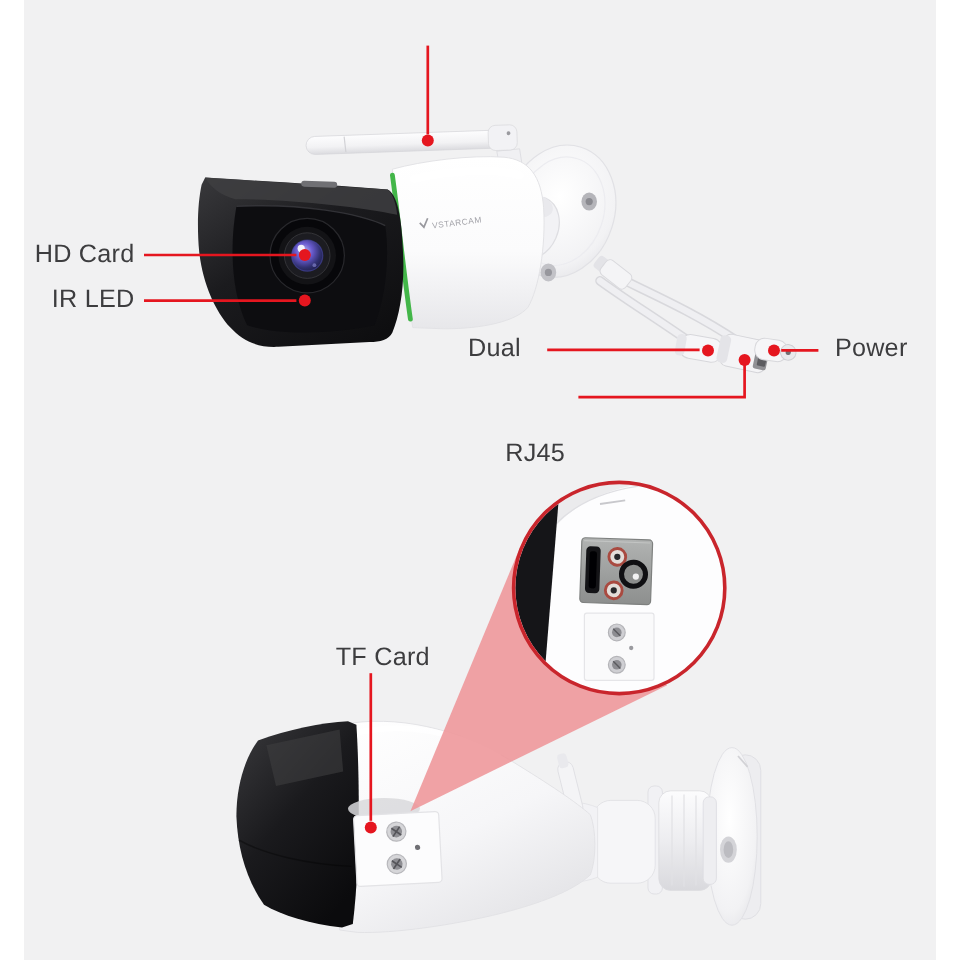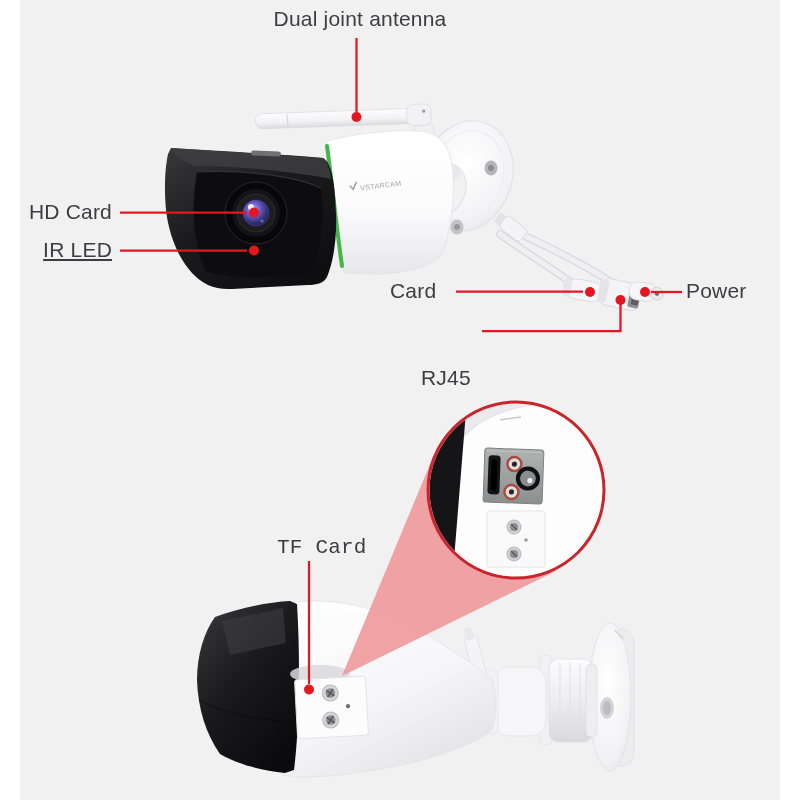--- a/index.html
+++ b/index.html
@@ -17,25 +17,25 @@
   #scene{position:absolute;left:0;top:0;}
   .label{
     position:absolute;
     font:400 21px/24px "Liberation Sans",sans-serif;
     color:var(--label-text,#3d3d3f);
     letter-spacing:.2px;
     white-space:nowrap;
   }
   .lab-antenna{left:245px;top:7px;width:230px;text-align:center;}
   .lab-hdlens {left:18px;top:200px;width:94px;text-align:right;}
-  .lab-irled  {left:18px;top:238px;width:94px;text-align:right;text-decoration:underline;}
+  .lab-irled  {left:18px;top:238px;width:94px;text-align:right;}
   .lab-reset  {left:390px;top:279px;width:70px;text-align:left;}
   .lab-rj45   {left:421px;top:318px;width:70px;text-align:left;margin-top:48px;}
-  .lab-power  {left:686px;top:279px;width:80px;text-align:left;}
-  .lab-tfcard {left:277px;top:536px;width:84px;text-align:center;font-family:Liberation Mono, monospace;}
+  .lab-power  {left:686px;top:279px;width:80px;text-align:center;}
+  .lab-tfcard {left:277px;top:536px;width:84px;text-align:center;}
 </style>
 </head>
 <body>
 
 <div id="page">
   <div id="gray-canvas"></div>
 
   <svg id="scene" width="800" height="800" viewBox="0 0 800 800">
     <defs>
       <linearGradient id="bodyGrad" x1="0" y1="0" x2="0" y2="1">
@@ -281,20 +281,19 @@
         <line x1="682" y1="292" x2="651" y2="292"></line>
         <circle cx="645" cy="292" r="5" stroke="none"></circle>
       </g>
       <g>
         <line x1="309" y1="561" x2="309" y2="684"></line>
         <circle cx="309" cy="689.5" r="5" stroke="none"></circle>
       </g>
     </g>
   </svg>
 
-  <div class="label lab-antenna">Dual joint antenna</div>
   <div class="label lab-hdlens">HD Card</div>
   <div class="label lab-irled">IR LED</div>
-  <div class="label lab-reset">Card</div>
+  <div class="label lab-reset">Dual</div>
   <div class="label lab-rj45">RJ45</div>
   <div class="label lab-power">Power</div>
   <div class="label lab-tfcard">TF Card</div>
 </div>
 
 </body></html>

